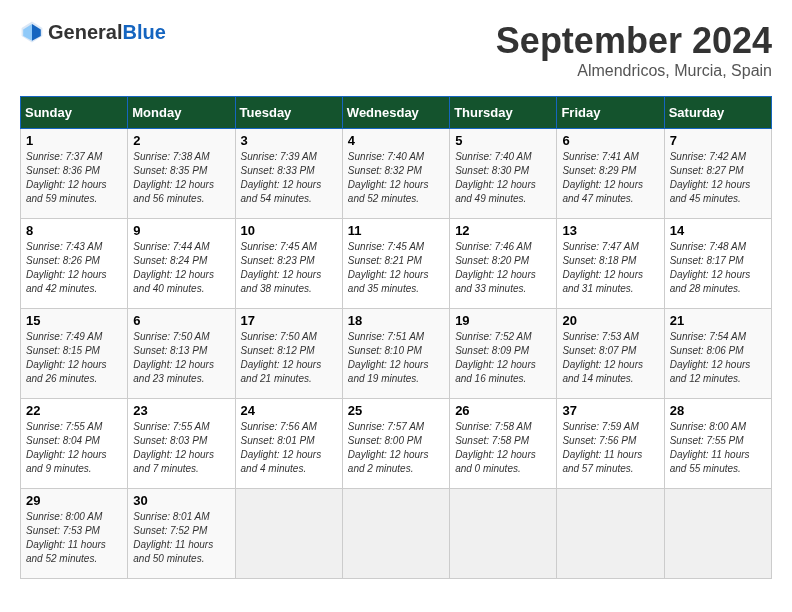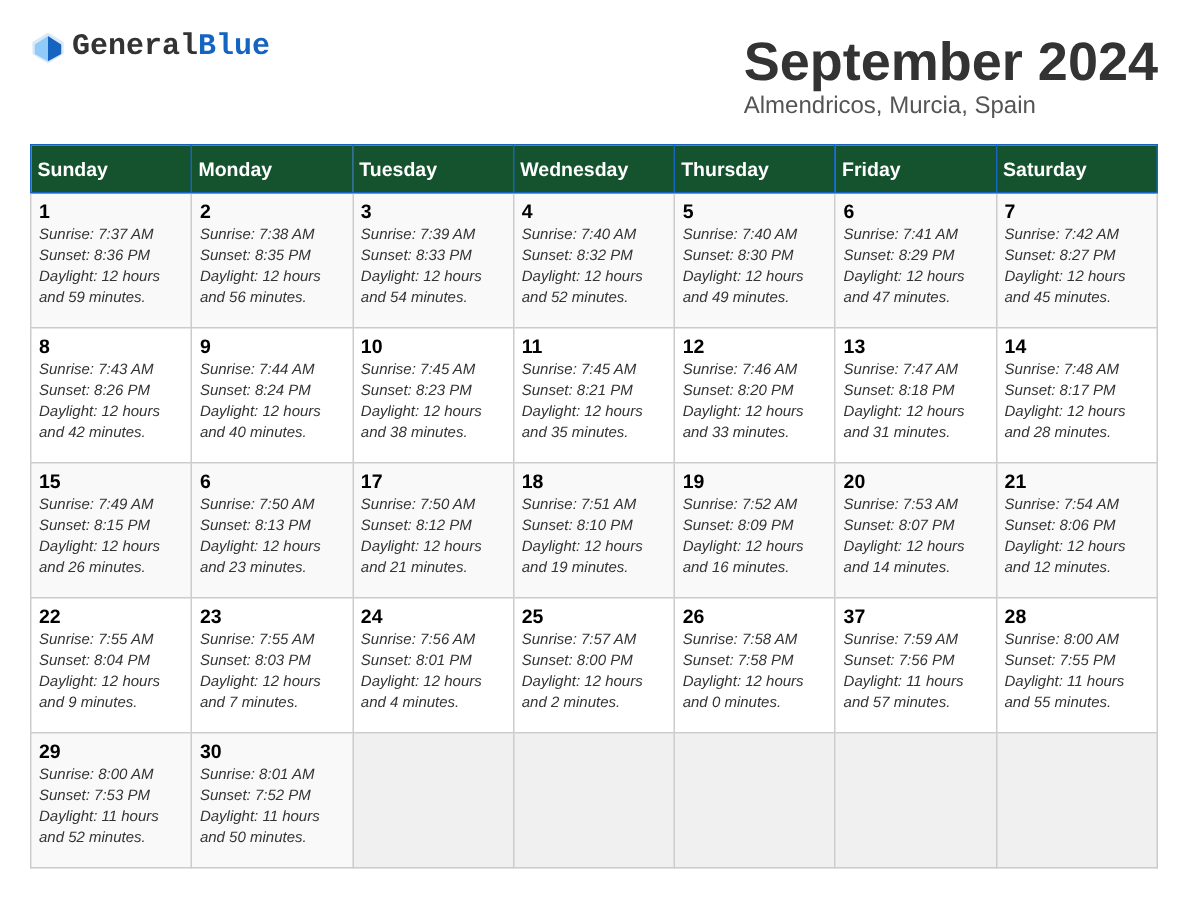--- a/index.html
+++ b/index.html
@@ -11,40 +11,39 @@
       padding: 20px;
     }
     .header-area {
       display: flex;
       justify-content: space-between;
       align-items: flex-start;
       margin-bottom: 16px;
     }
     .logo {
       display: flex;
-      align-items: flex-start;
+      align-items: flex-end;
       gap: 4px;
-      font-family: Liberation Mono, monospace;
     }
     .logo-text-general {
       font-size: 20px;
       font-weight: bold;
       color: #333;
     }
     .logo-text-blue {
       font-size: 20px;
       font-weight: bold;
       color: #1565c0;
     }
     .logo-icon {
       width: 24px;
       height: 24px;
     }
     .title-area {
-      text-align: left;
+      text-align: right;
     }
     .month-title {
       font-size: 36px;
       font-weight: bold;
       color: #333;
     }
     .location-title {
       font-size: 16px;
       color: #555;
     }

